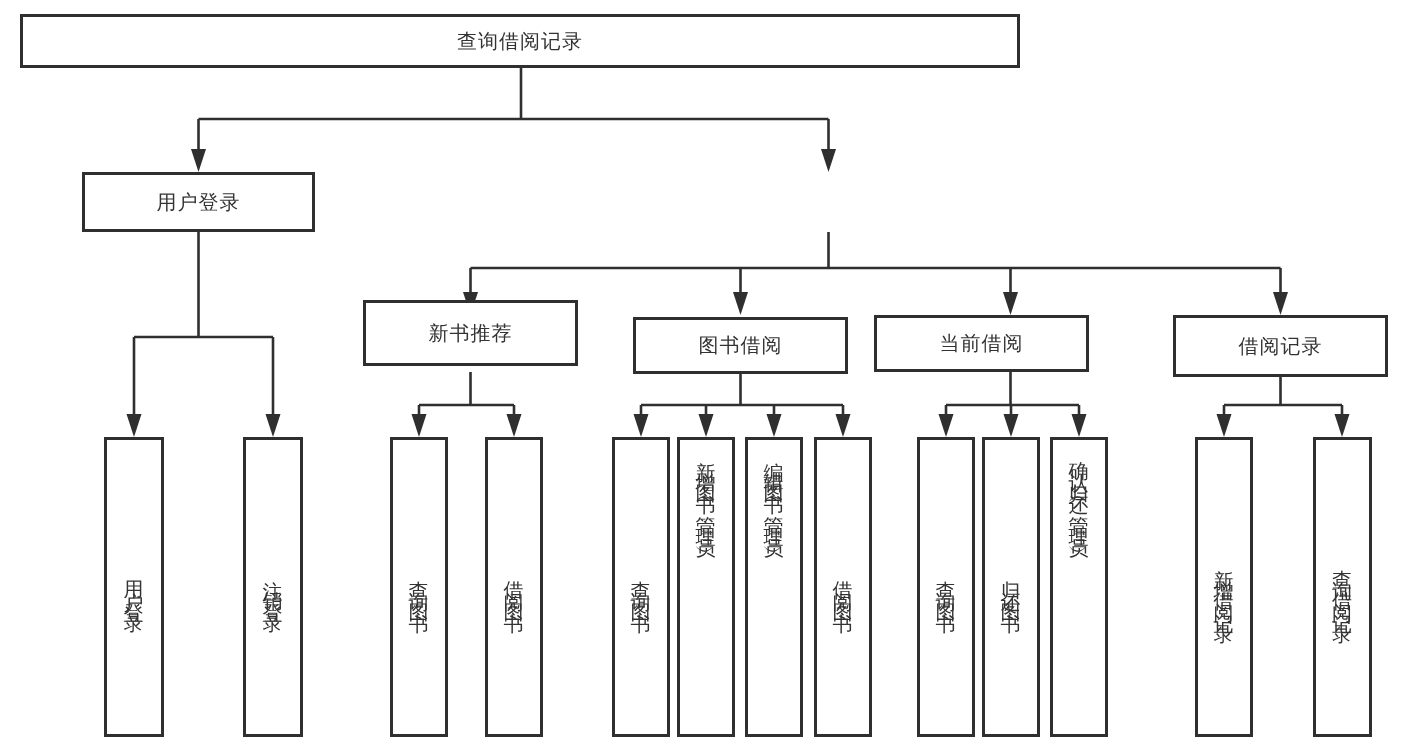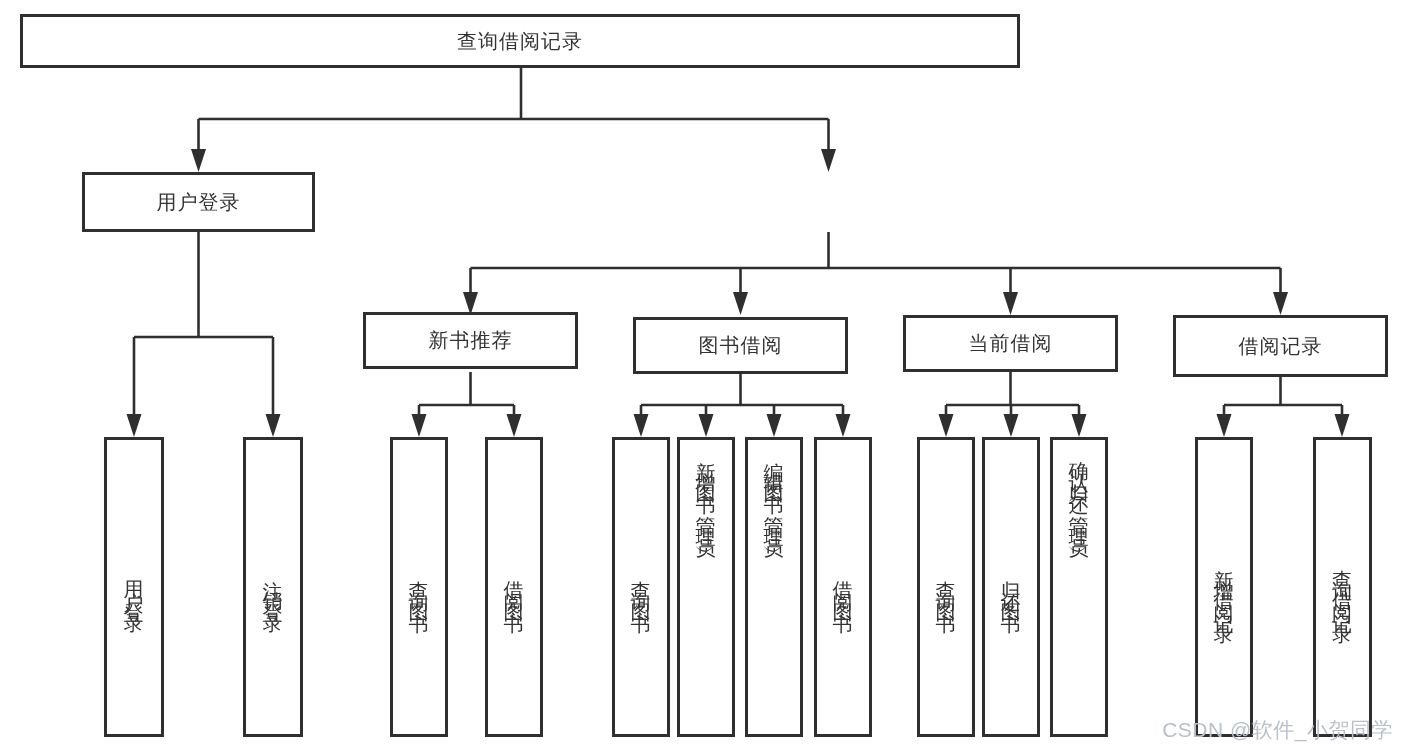--- a/index.html
+++ b/index.html
@@ -37,23 +37,23 @@
     line-height:1;
     white-space:nowrap;
   }
   .leaf{justify-content:center;}
   .leaf.top-align{align-items:flex-start;}
   .leaf.top-align .vtext{padding-top:6px;}
   
   #root-box{left:20px;top:14px;width:1000px;height:54px;}
   #n-user-login{left:82px;top:172px;width:233px;height:60px;}
   #n-book-mgmt{left:710px;top:172px;width:237px;height:60px;}
-  #n-new-book{left:363px;top:312px;width:215px;height:57px;}
+  #n-new-book{left:363px;top:300px;width:215px;height:66px;}
   #n-book-borrow{left:633px;top:317px;width:215px;height:57px;}
-  #n-cur-borrow{left:903px;top:315px;width:215px;height:57px;}
+  #n-cur-borrow{left:874px;top:315px;width:215px;height:57px;}
   #n-borrow-rec{left:1173px;top:315px;width:215px;height:62px;}
   #lf-1{left:104px;top:437px;width:60px;height:300px;}
   #lf-2{left:243px;top:437px;width:60px;height:300px;}
   #lf-3{left:390px;top:437px;width:58px;height:300px;}
   #lf-4{left:485px;top:437px;width:58px;height:300px;}
   #lf-5{left:612px;top:437px;width:58px;height:300px;}
   #lf-6{left:677px;top:437px;width:58px;height:300px;}
   #lf-7{left:745px;top:437px;width:58px;height:300px;}
   #lf-8{left:814px;top:437px;width:58px;height:300px;}
   #lf-9{left:917px;top:437px;width:58px;height:300px;}
@@ -197,14 +197,13 @@
   <div class="box leaf top-align" id="lf-11">
     <span class="vtext">确认归还（管理员）</span>
   </div>
   <div class="box leaf" id="lf-12">
     <span class="vtext">新增借阅记录</span>
   </div>
   <div class="box leaf" id="lf-13">
     <span class="vtext">查询借阅记录</span>
   </div>
 
-  <div class="watermark">CSDN @软件_小贺同学</div>
 </div>
 
 </body></html>

